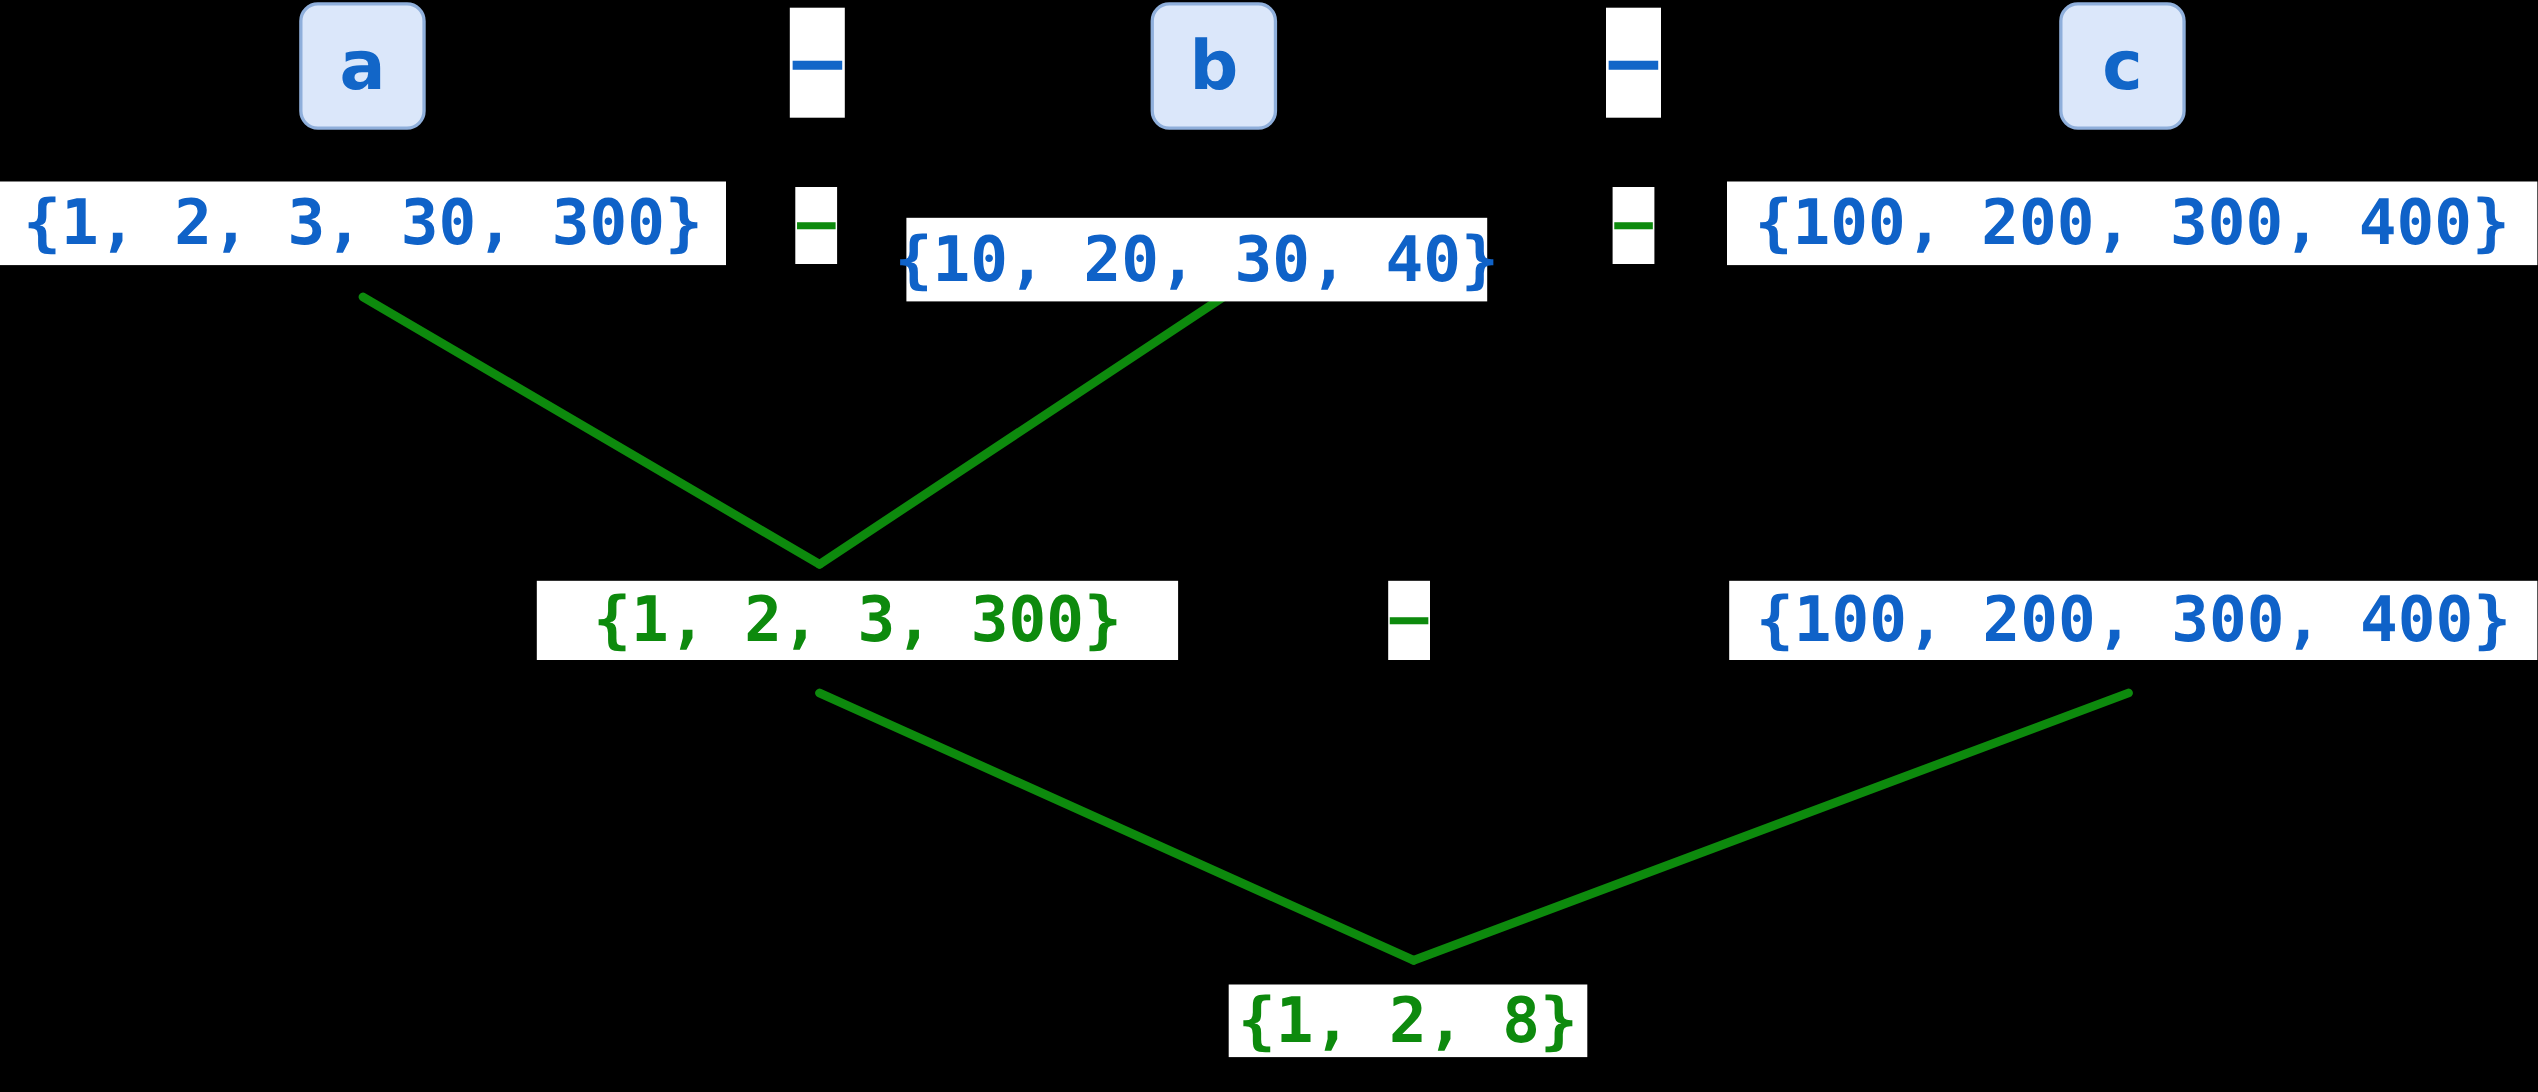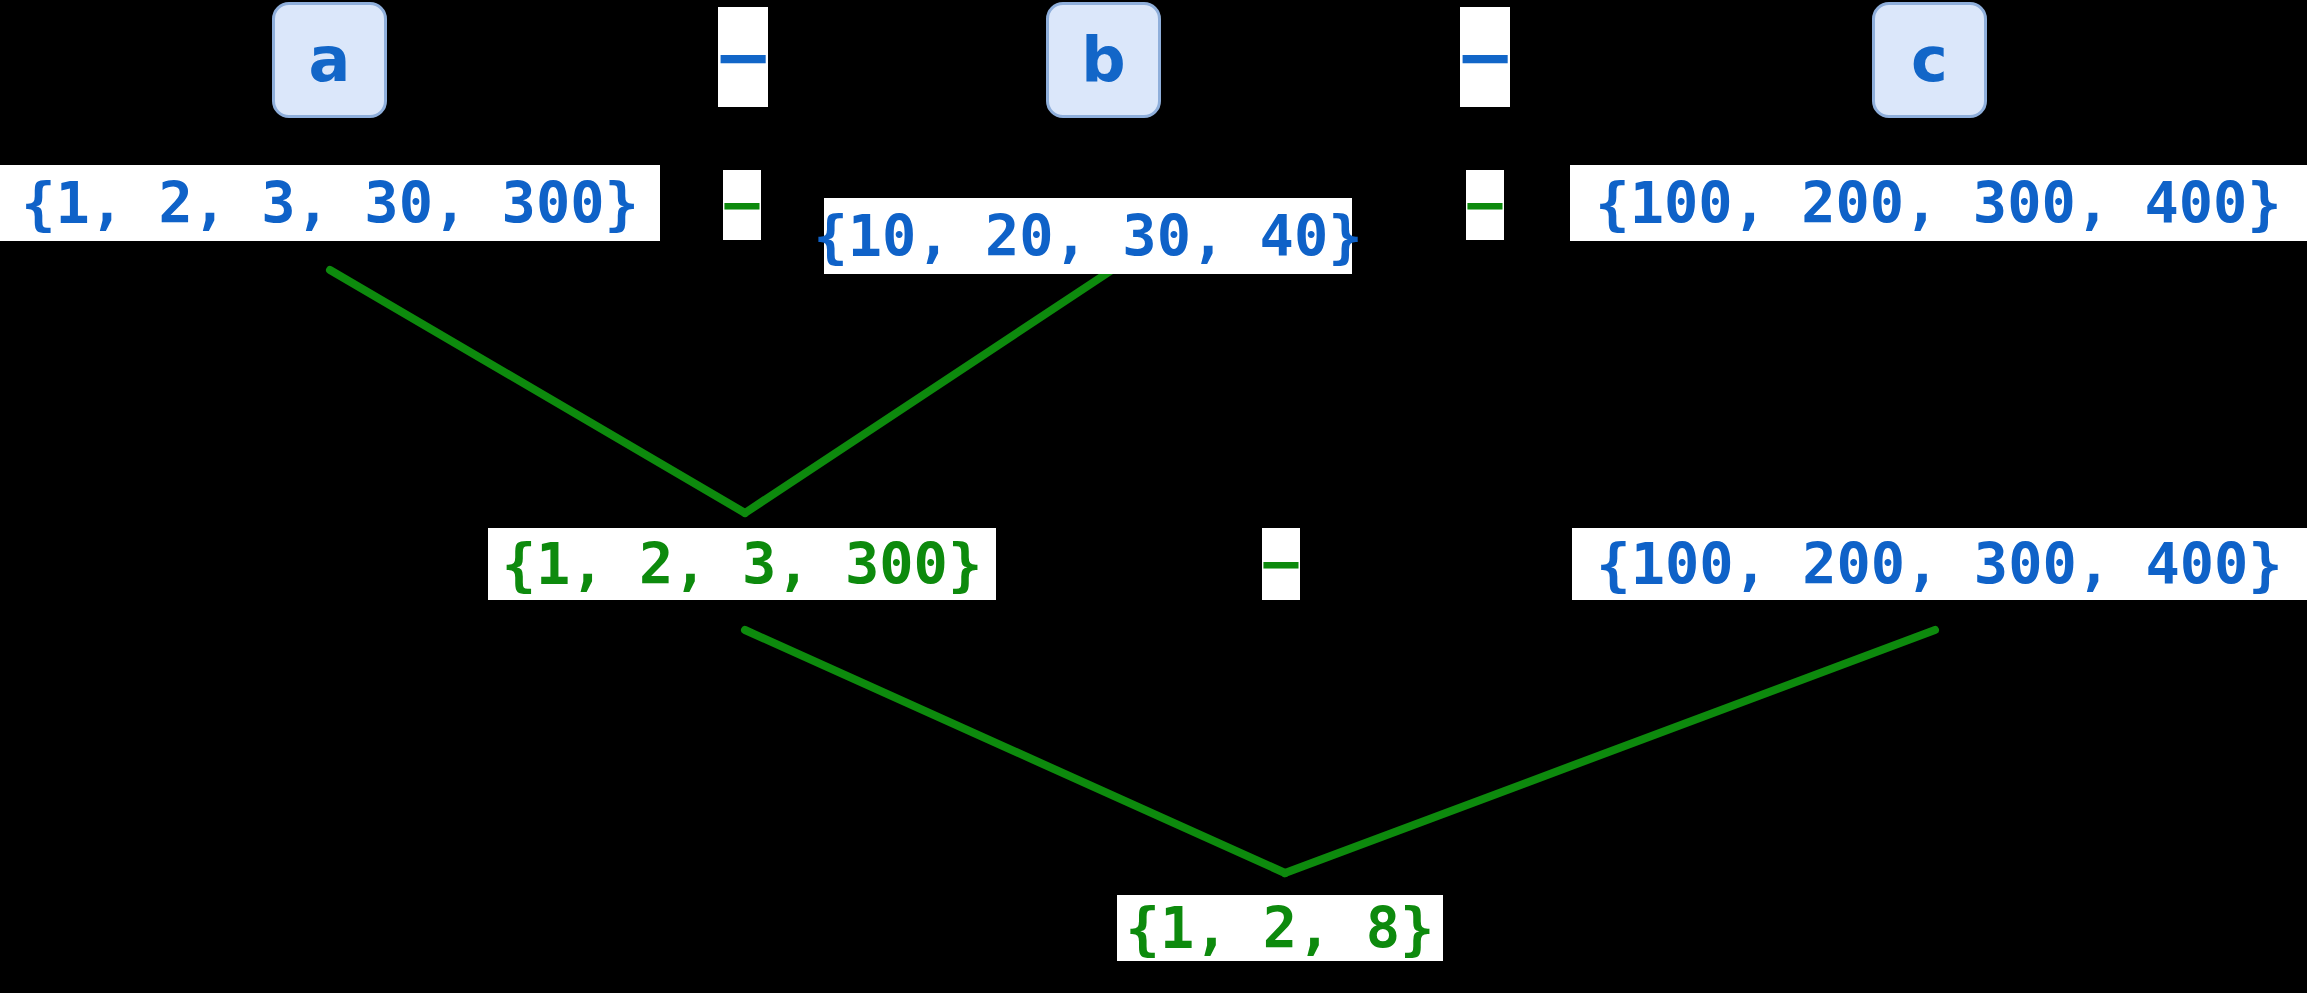--- a/index.html
+++ b/index.html
@@ -130,21 +130,21 @@
   </div>
 
   <div class="op green-op" style="left:1466px; top:170px; width:38px; height:70px;">
     <span>−</span>
   </div>
 
   <div class="band set blue-text" style="left:1570px; top:165px; width:737px; height:76px;">
     <span>{100, 200, 300, 400}</span>
   </div>
 
-  <div class="band set green-text" style="left:488px; top:528px; width:508px; height:72px;">
+  <div class="band set green-text" style="left:488px; top:528px; width:583px; height:72px;">
     <span>{1, 2, 3, 300}</span>
   </div>
 
   <div class="op green-op" style="left:1262px; top:528px; width:38px; height:72px;">
     <span>−</span>
   </div>
 
   <div class="band set blue-text" style="left:1572px; top:528px; width:735px; height:72px;">
     <span>{100, 200, 300, 400}</span>
   </div>

